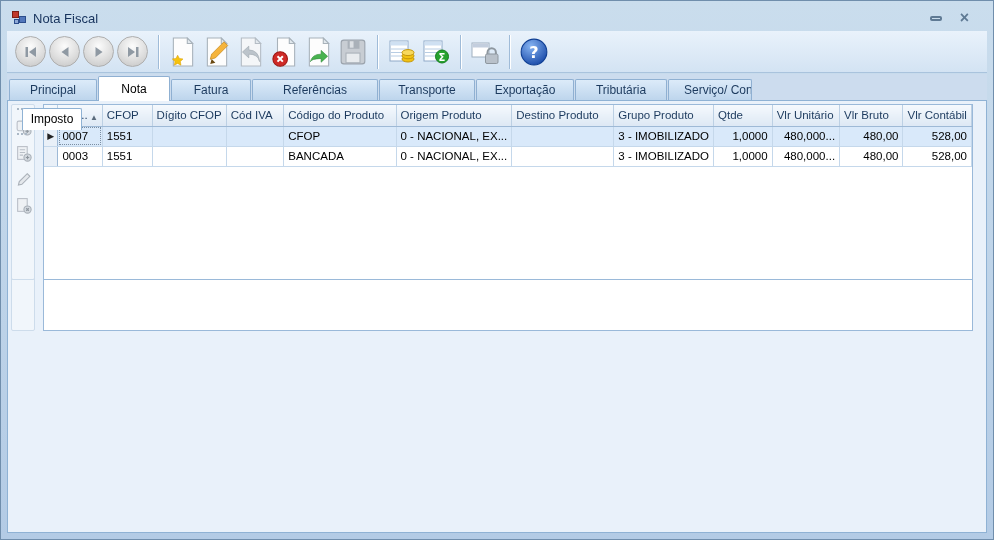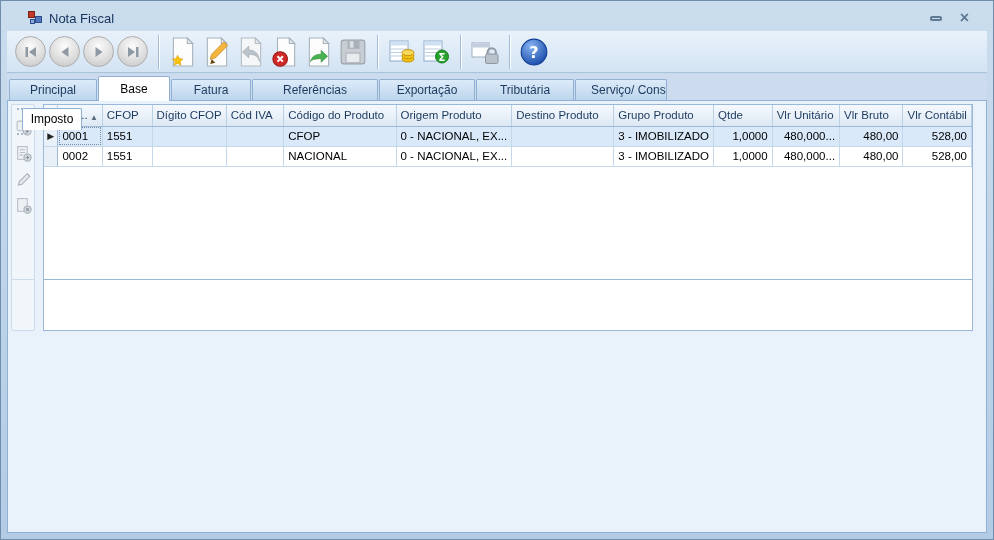--- a/index.html
+++ b/index.html
@@ -4,21 +4,21 @@
 <style>
   html,body{margin:0;padding:0;width:994px;height:540px;overflow:hidden;
     font-family:"Liberation Sans","DejaVu Sans",sans-serif;}
   *{box-sizing:border-box;}
 
   .window{position:relative;width:994px;height:540px;
     background:linear-gradient(#cadded,#b3cbe5);
     border:1px solid #708eac;}
 
   
-  .titlebar{position:absolute;top:4px;left:22px;right:6px;height:26px;
+  .titlebar{position:absolute;top:4px;left:6px;right:6px;height:26px;
     display:flex;align-items:center;color:#16325c;font-size:13px;justify-content:center;}
   .appicon{position:relative;width:16px;height:16px;margin:0 6px 0 4px;}
   .appicon .sq{position:absolute;}
   .appicon .r{left:1px;top:1px;width:7px;height:7px;background:#c0392b;border:1px solid #7d1f14;}
   .appicon .b1{left:8px;top:6px;width:7px;height:7px;background:#5277bb;border:1px solid #2c4d8c;}
   .appicon .b2{left:3px;top:9px;width:5px;height:5px;background:#8fa9d6;border:1px solid #2c4d8c;}
   .title-text{flex:1;}
   .win-controls{display:flex;align-items:center;gap:18px;margin-right:18px;color:#5f7a94;}
   .btn-min{width:12px;height:5px;border:2px solid #5f7a94;border-radius:2px;cursor:pointer;}
   .btn-close{font-size:16px;font-weight:bold;line-height:14px;cursor:pointer;color:#5f7a94;}
@@ -220,23 +220,24 @@
         </defs>
         <circle cx="14" cy="14" r="12" fill="url(#hg)" stroke="#0d3d92"></circle>
         <text x="14" y="19.5" font-size="15" font-weight="bold" fill="#ffffff" text-anchor="middle" font-family="DejaVu Sans, sans-serif">?</text>
       </svg>
     </button>
   </div>
 
   <div class="client">
     <div class="tabstrip" id="tabstrip">
         <div class="tab">Principal</div>
-        <div class="tab selected">Base</div>
+        <div class="tab selected">Nota</div>
         <div class="tab">Fatura</div>
         <div class="tab">Referências</div>
+        <div class="tab">Transporte</div>
         <div class="tab">Exportação</div>
         <div class="tab">Tributária</div>
         <div class="tab">Serviço/ Consumo/ Outras Transações</div>
       </div>
 
     <div class="tabpage">
 
       <div class="section-top">
         <div class="mini-toolbar" style="height:176px">
           <span class="grip"></span>
@@ -298,40 +299,40 @@
                   <th>Grupo Produto</th>
                   <th>Qtde</th>
                   <th>Vlr Unitário</th>
                   <th>Vlr Bruto</th>
                   <th>Vlr Contábil</th>
                 </tr>
               </thead>
               <tbody>
                 <tr class="sel">
                   <td class="ind">▶</td>
-                  <td class="focused">0001</td>
+                  <td class="focused">0007</td>
                   <td>1551</td>
                   <td></td>
                   <td></td>
                   <td>CFOP</td>
                   <td>0 - NACIONAL, EX...</td>
                   <td></td>
                   <td>3 - IMOBILIZADO</td>
                   <td class="num">1,0000</td>
                   <td class="num">480,000...</td>
                   <td class="num">480,00</td>
                   <td class="num">528,00</td>
                 </tr>
                 <tr>
                   <td class="ind"></td>
-                  <td>0002</td>
+                  <td>0003</td>
                   <td>1551</td>
                   <td></td>
                   <td></td>
-                  <td>NACIONAL</td>
+                  <td>BANCADA</td>
                   <td>0 - NACIONAL, EX...</td>
                   <td></td>
                   <td>3 - IMOBILIZADO</td>
                   <td class="num">1,0000</td>
                   <td class="num">480,000...</td>
                   <td class="num">480,00</td>
                   <td class="num">528,00</td>
                 </tr>
               </tbody>
             </table>

